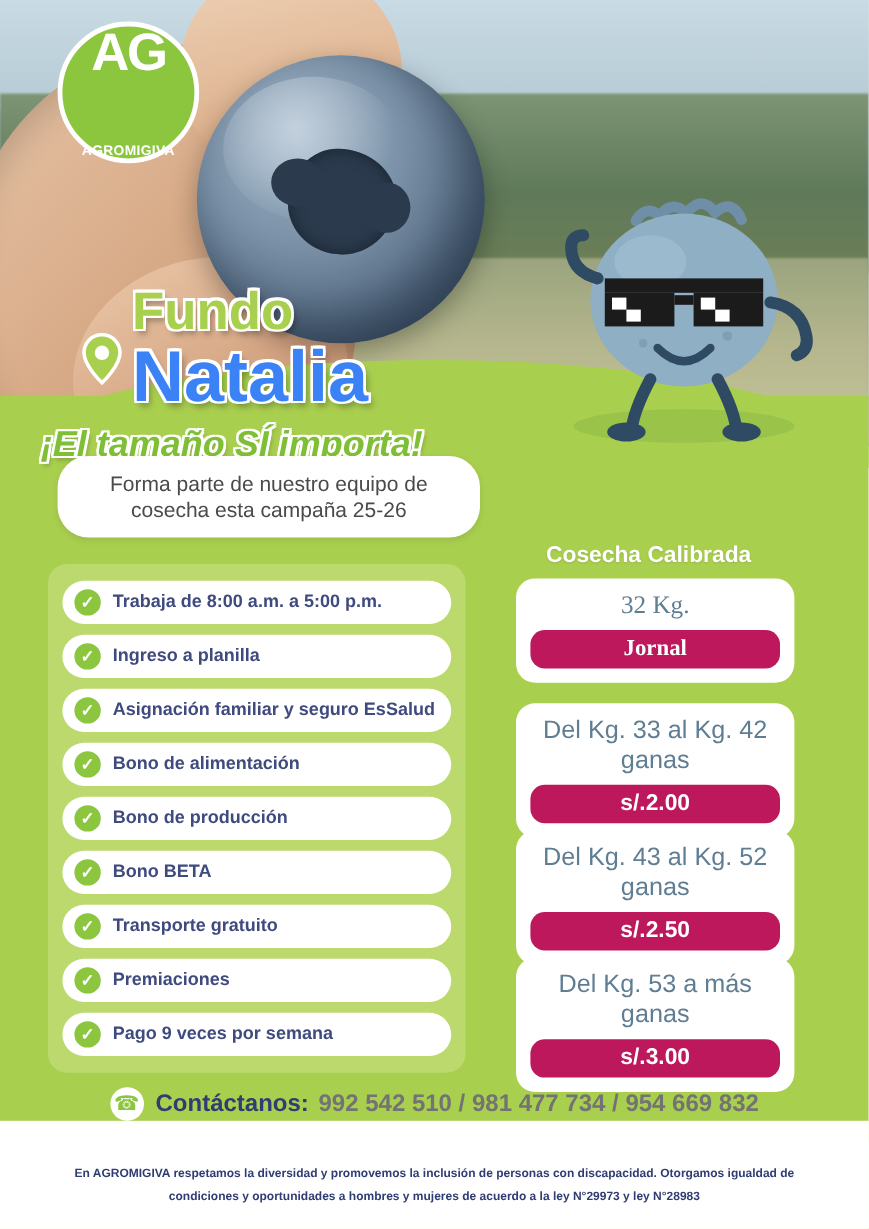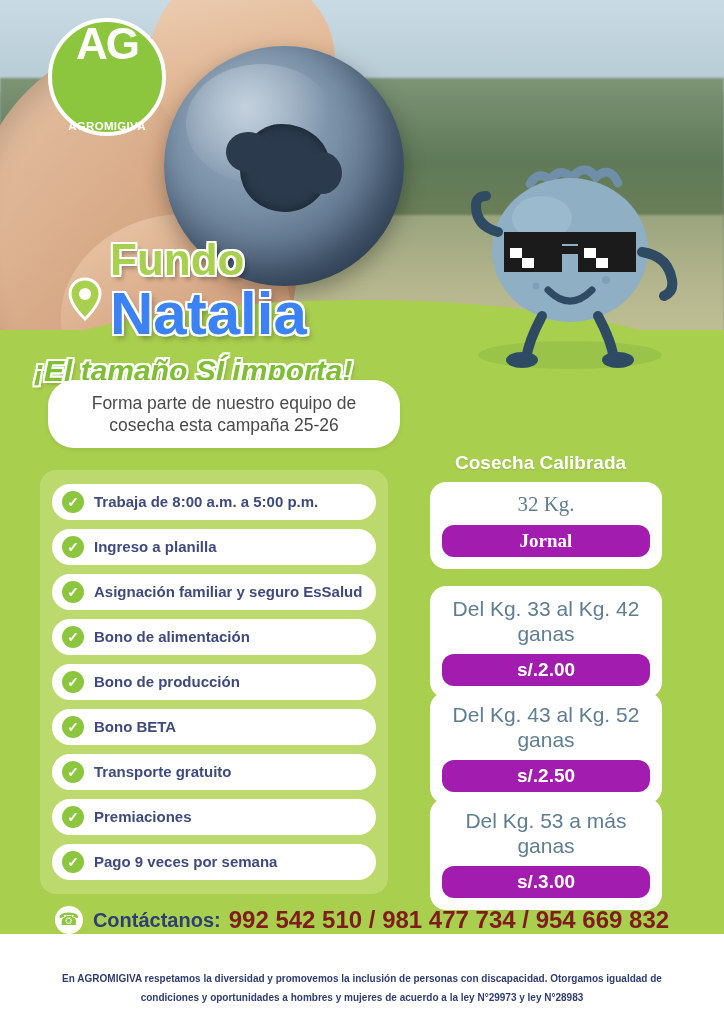--- a/index.html
+++ b/index.html
@@ -273,21 +273,21 @@
     text-align: center;
     z-index: 6;
   }
   .rate-head {
     color: #5f7d93;
     font-size: 21px;
     line-height: 25px;
     margin-bottom: 8px;
   }
   .rate-pill {
-    background: #a21caf;
+    background: #be185d;
     color: #ffffff;
     border-radius: 12px;
     font-size: 19px;
     font-weight: bold;
     padding: 5px 0;
   }
   #rate-0 { top: 482px; font-family: Liberation Serif, serif; }
   #rate-1 { top: 586px; }
   #rate-2 { top: 692px; }
   #rate-3 { top: 798px; }
@@ -312,23 +312,23 @@
     text-align: center;
     margin-right: 10px;
   }
   .contact-label {
     color: #2f3d73;
     font-weight: bold;
     font-size: 20px;
     margin-right: 8px;
   }
   .contact-numbers {
-    color: #7f1d1d;
-    font-weight: bold;
-    font-size: 24px;
+    color: #737373;
+    font-weight: bold;
+    font-size: 20px;
   }
 
   
   .footer {
     position: absolute;
     left: 0; top: 952px;
     width: 724px;
     height: 72px;
     background: #ffffff;
     display: flex;

